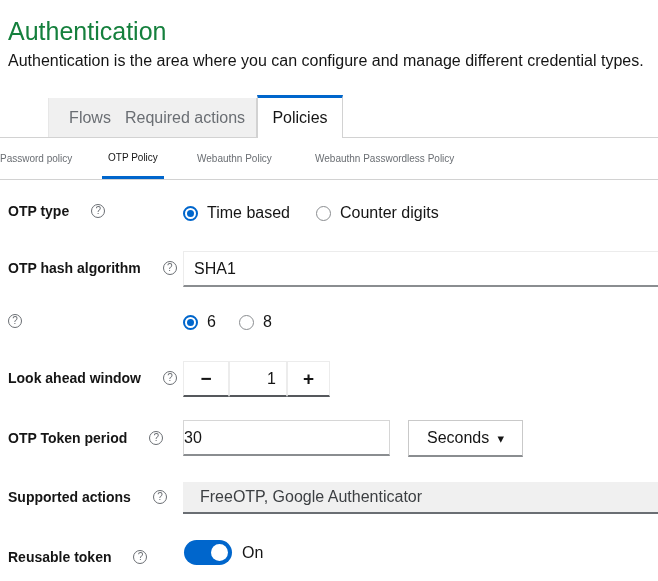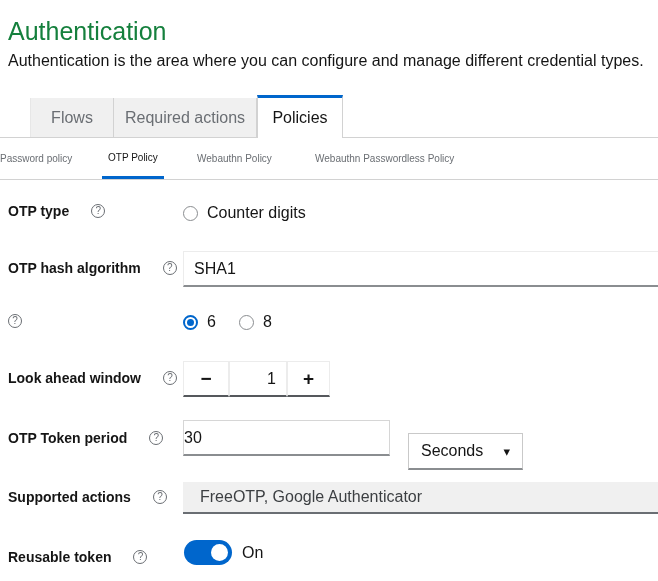--- a/index.html
+++ b/index.html
@@ -15,21 +15,21 @@
   .subtitle { position: absolute; left: 8px; top: 52px; font-size: 16px; font-weight: 400; color: #151515; }
 
   
   .tabs-divider { position: absolute; left: 0; top: 137px; width: 658px; height: 1px; background: #d2d2d2; z-index: 1; }
   .tab {
     position: absolute; top: 98px; height: 39px;
     display: flex; align-items: center; justify-content: center;
     font-size: 16px; color: #6a6e73; background: #f0f0f0;
     border-right: 1px solid #d2d2d2; cursor: pointer; z-index: 1;
   }
-  .tab-flows { left: 30px; width: 84px; border-left: 1px solid #e7e7e7; }
+  .tab-flows { left: 48px; width: 84px; border-left: 1px solid #e7e7e7; }
   .tab-required { left: 114px; width: 143px; }
   .tab-policies {
     left: 257px; width: 86px; top: 95px; height: 43px;
     background: #fff; color: #151515; z-index: 2;
     border-top: 3px solid #06c;
     border-left: 1px solid #d2d2d2; border-right: 1px solid #d2d2d2;
   }
 
   
   .subtabs-border { position: absolute; left: 0; top: 179px; width: 658px; height: 1px; background: #d2d2d2; }
@@ -89,21 +89,21 @@
   }
   .period-input {
     position: absolute; left: 183px; top: 420px; width: 207px; height: 36px;
     border: 1px solid #d6d6d6; border-bottom: 2px solid #8a8d90;
     font-size: 16px; color: #151515; font-family: inherit; outline: none; background: #fff;
   }
   .unit-select {
     position: absolute; left: 408px; top: 420px; width: 115px; height: 37px;
     border: 1px solid #c9c9c9; border-bottom: 2px solid #8a8d90; background: #fff;
     display: flex; align-items: center; justify-content: space-between;
-    padding: 0 12px; font-size: 16px; color: #151515; cursor: pointer; margin-top: 13px;
+    padding: 0 18px; font-size: 16px; color: #151515; cursor: pointer;
   }
   .caret { font-size: 13px; color: #151515; }
   .supported-field {
     position: absolute; left: 183px; top: 482px; width: 490px; height: 32px;
     background: #f0f0f0; border: none; border-bottom: 2px solid #6a6e73;
     display: flex; align-items: center; padding-left: 17px;
     font-size: 16px; color: #3c3f42;
   }
 
   
@@ -134,20 +134,24 @@
   <div class="subtab subtab-1">Password policy</div>
   <div class="subtab subtab-2">OTP Policy</div>
   <div class="subtab subtab-3">Webauthn Policy</div>
   <div class="subtab subtab-4">Webauthn Passwordless Policy</div>
 
   <div class="flabel" style="top:203px">
     <span>OTP type</span>
     <span class="help">?</span>
   </div>
   <div class="radio-group" style="top:204px">
+    <span class="radio-option">
+      <span class="radio checked"></span>
+      <span class="radio-label">Time based</span>
+    </span>
     <span class="radio-option">
       <span class="radio unchecked"></span>
       <span class="radio-label">Counter digits</span>
     </span>
   </div>
 
   <div class="flabel" style="top:260px">
     <span>OTP hash algorithm</span>
     <span class="help">?</span>
   </div>

